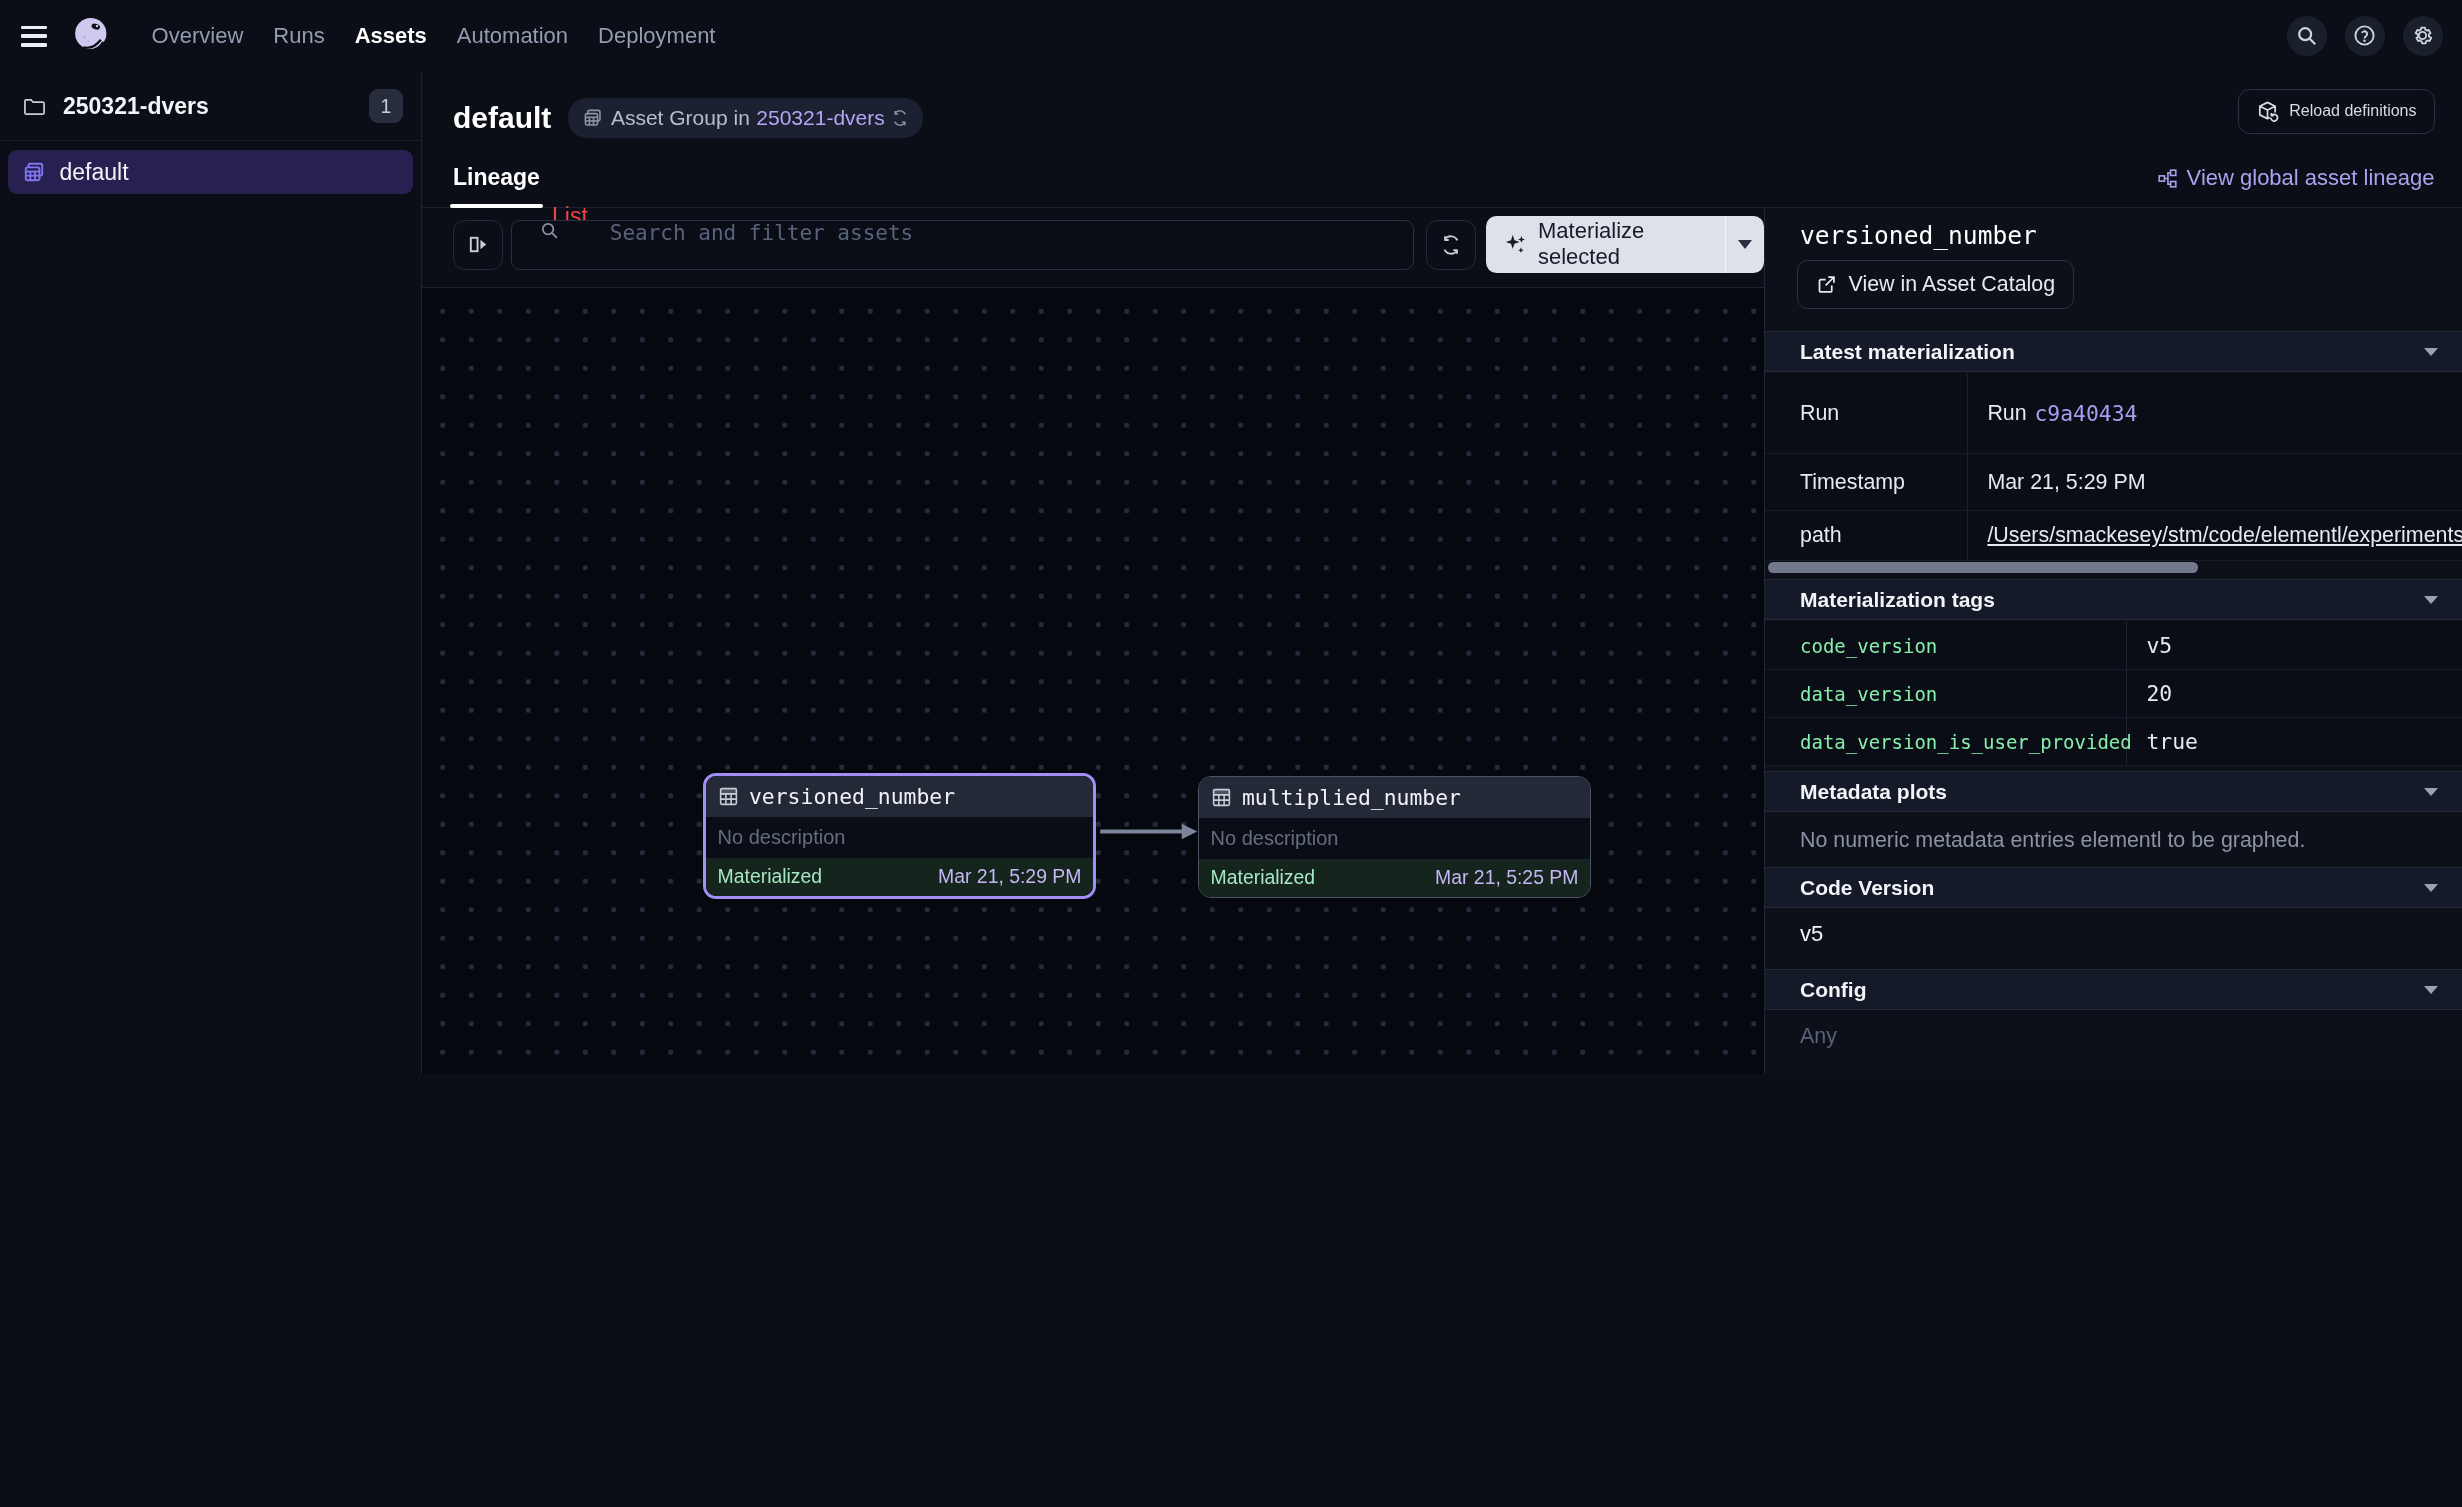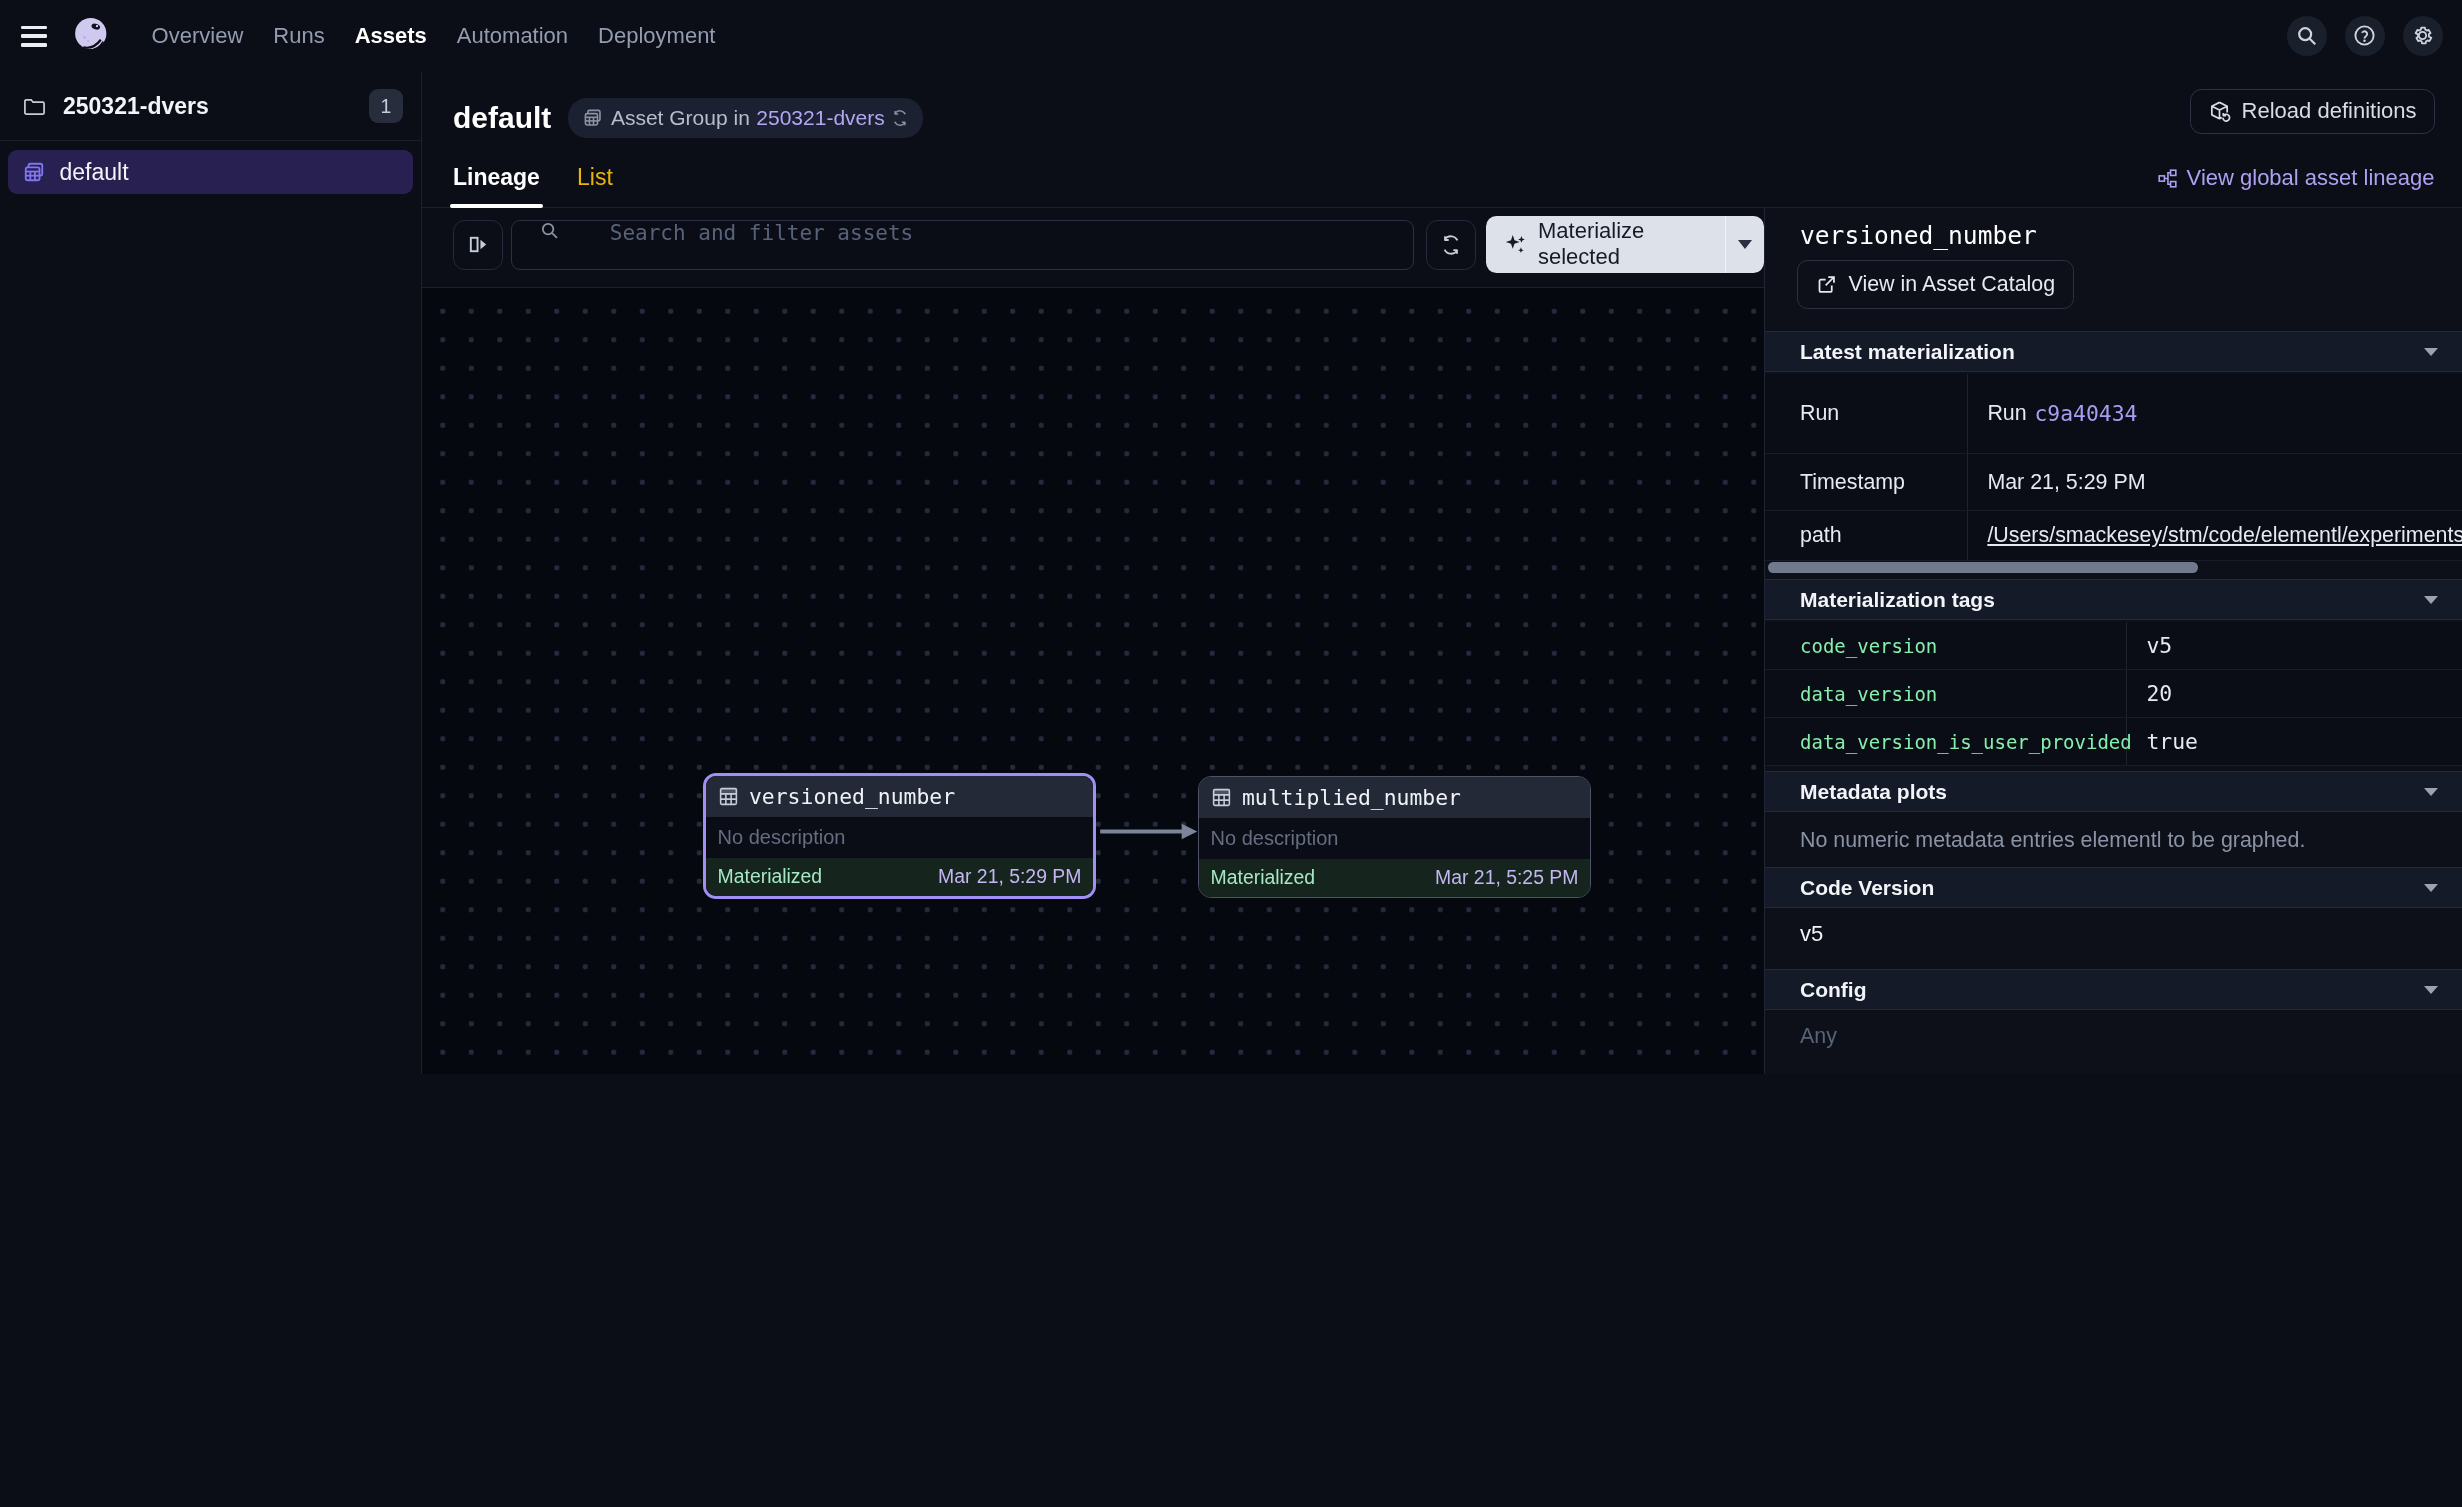--- a/index.html
+++ b/index.html
@@ -29,28 +29,28 @@
   .side-footer { position:absolute; left:0; bottom:0; width:421px; height:54px; background:#1d2330; border-top:1.3px solid #2a3040; display:flex; align-items:center; padding:0 23px; color:#cfd5e1; font-size:22px; }
   .side-footer .flabel { margin:0 11.6px 0 15.5px; }
 
   
   .main { position:absolute; left:422px; top:72px; width:2041px; height:1435px; }
   .title-row { position:absolute; left:0; top:15.5px; width:2041px; height:60px; display:flex; align-items:center; }
   .page-title { margin-left:31px; font-size:30px; font-weight:700; color:#ffffff; }
   .group-badge { margin-left:17px; height:40px; background:#1b2130; border-radius:19px; display:flex; align-items:center; padding:0 14.2px; font-size:21px; color:#b6bdcc; cursor:pointer; }
   .group-badge .icon { color:#8a93a5; margin-right:9px; }
   .group-badge .blink { color:#b3a6f5; margin:0 6.5px; }
-  .reload-btn { position:absolute; right:28.5px; top:1.3px; height:45px; border:1.3px solid #2c3344; border-radius:11.6px; display:flex; align-items:center; padding:0 17px; font-size:22px; color:#d6dbe6; cursor:pointer;margin-left:28px; }
+  .reload-btn { position:absolute; right:28.5px; top:1.3px; height:45px; border:1.3px solid #2c3344; border-radius:11.6px; display:flex; align-items:center; padding:0 17px; font-size:16px; color:#d6dbe6; cursor:pointer;margin-left:28px; }
   .reload-btn .icon { margin-right:10.4px; display:flex; }
 
   .tab-row { position:absolute; left:0; top:83px; width:2041px; height:53px; border-bottom:1.3px solid #1a2130; }
   .tab { position:absolute; top:9px; font-size:23px; cursor:pointer; }
   .tab.lineage { left:31px; color:#ffffff; font-weight:700; }
   .tab.lineage::after { content:""; position:absolute; left:-2.6px; right:-2.6px; bottom:-17px; height:3.9px; background:#ffffff; border-radius:1.9px; }
-  .tab.list { left:155px; color:#eab308; }
+  .tab.list { left:130px; color:#ef4444;margin-top:39px; }
   .view-global { position:absolute; right:28.5px; top:10.4px; display:flex; align-items:center; gap:9px; color:#ada1f0; font-size:22px; cursor:pointer; }
 
   
   .toolbar { position:absolute; left:0; top:136px; width:1342px; height:80px; border-bottom:1.3px solid #1a2130; }
   .sq-btn { position:absolute; top:11.6px; width:50px; height:50px; border:1.3px solid #242b3c; border-radius:11.6px; display:flex; align-items:center; justify-content:center; color:#c6cdd9; cursor:pointer; background:transparent; }
   .expand-btn { left:31px; }
   .refresh-btn { left:1004px; }
   .search-box { position:absolute; left:89px; top:11.6px; width:903px; height:50px; border:1.3px solid #2a3142; border-radius:9px; display:flex; align-items:flex-start; padding:0 28px; background:#0a0d16;gap:40px; }
   .search-box input { flex:1; margin-left:10.4px; background:transparent; border:none; outline:none; color:#c6cdd9; font-size:21px; font-family:"DejaVu Sans Mono", monospace; }
   .search-box input::placeholder { color:#58627a; }

